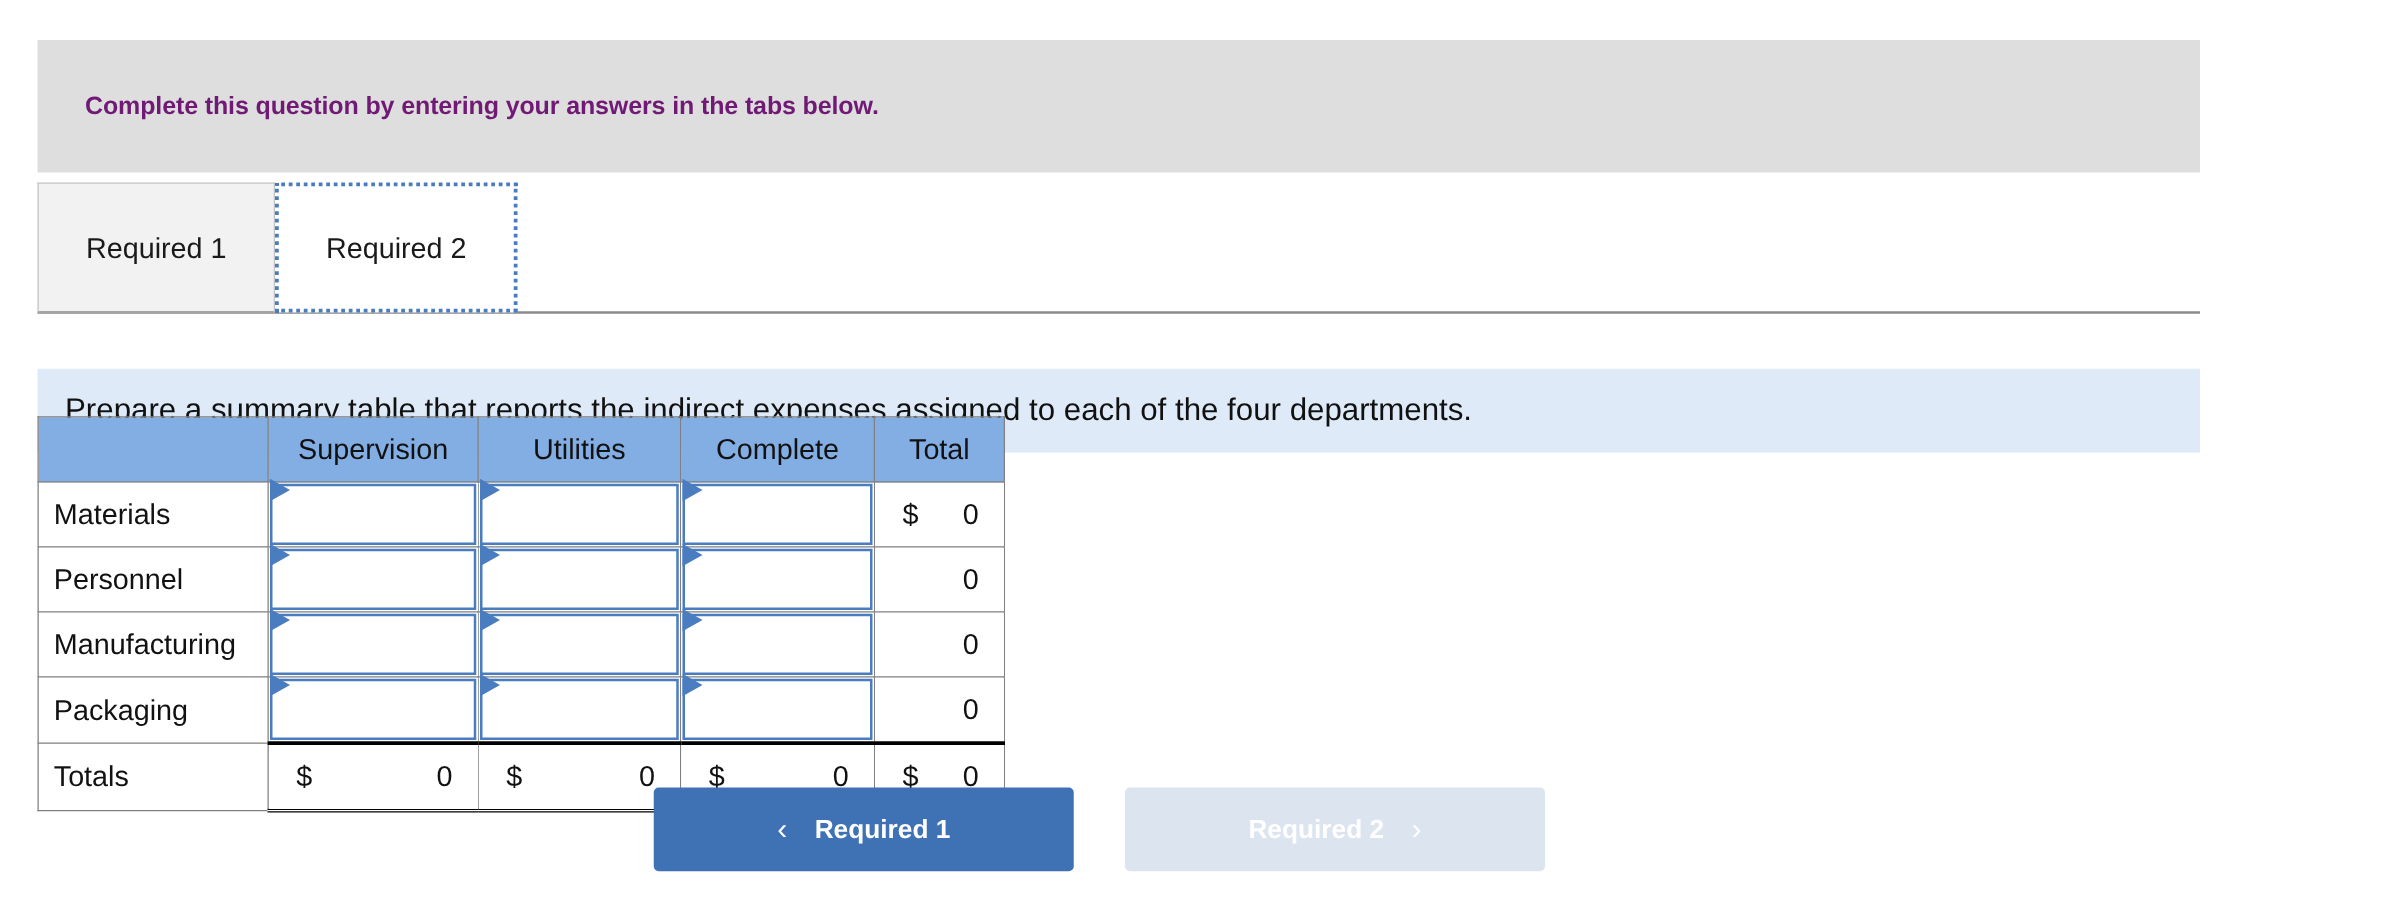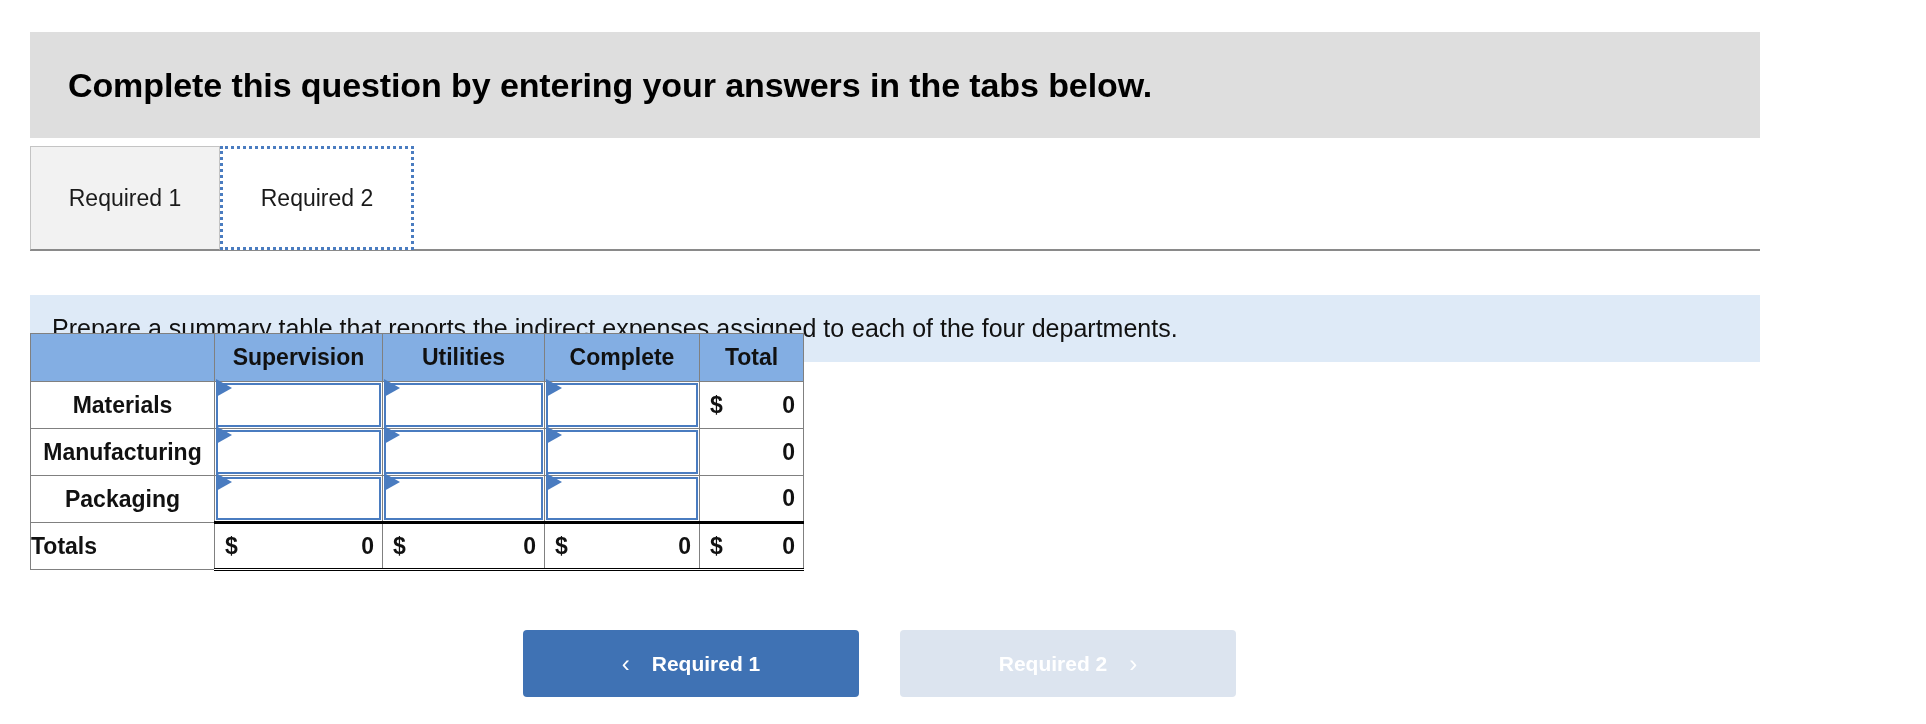--- a/index.html
+++ b/index.html
@@ -22,23 +22,23 @@
     top: 32px;
     width: 1730px;
     height: 106px;
     background: #dedede;
     display: flex;
     align-items: center;
     box-sizing: border-box;
     padding-left: 38px;
   }
   .banner-text {
-    font-size: 34px;
+    font-size: 20px;
     font-weight: bold;
-    color: #000000;
+    color: #701a75;
     letter-spacing: -0.1px;
   }
 
   
   .tabstrip {
     position: absolute;
     left: 30px;
     top: 146px;
     width: 1730px;
     height: 106px;
@@ -100,42 +100,42 @@
   .grid {
     position: absolute;
     left: 30px;
     top: 333px;
     border-collapse: collapse;
     font-size: 23px;
     color: #111111;
   }
   .grid td, .grid th {
     border: 1px solid #808080;
-    padding: 0;
+    padding: 12px;
     margin: 0;
-    font-weight: bold;
+    font-weight: normal;
     box-sizing: border-box;
   }
   .hdr {
     background: #83aee3;
     font-weight: bold;
     text-align: center;
     height: 48px;
     font-size: 23px;
   }
   .hdr-blank { width: 184px; }
   .col-sup   { width: 168px; }
   .col-uti   { width: 162px; }
   .col-ins   { width: 155px; }
   .col-tot   { width: 104px; }
 
   .rowlabel {
     height: 47px;
     padding-left: 8px;
-    text-align: center;
+    text-align: left;
     background: #ffffff;
     white-space: nowrap;
   }
 
   
   .cell-input {
     position: relative;
     background: #ffffff;
     height: 47px;
     padding: 0;
@@ -286,20 +286,41 @@
         <div class="flag"></div>
       </td>
       <td class="cell-total">
         <div class="money">
           <span class="sym">$</span>
           <span class="val">0</span>
         </div>
       </td>
     </tr>
 
+    <tr>
+      <td class="rowlabel">Personnel</td>
+      <td class="cell-input">
+        <div class="box"></div>
+        <div class="flag"></div>
+      </td>
+      <td class="cell-input">
+        <div class="box"></div>
+        <div class="flag"></div>
+      </td>
+      <td class="cell-input">
+        <div class="box"></div>
+        <div class="flag"></div>
+      </td>
+      <td class="cell-total">
+        <div class="money">
+          <span class="sym"></span>
+          <span class="val">0</span>
+        </div>
+      </td>
+    </tr>
 
     <tr>
       <td class="rowlabel">Manufacturing</td>
       <td class="cell-input">
         <div class="box"></div>
         <div class="flag"></div>
       </td>
       <td class="cell-input">
         <div class="box"></div>
         <div class="flag"></div>

